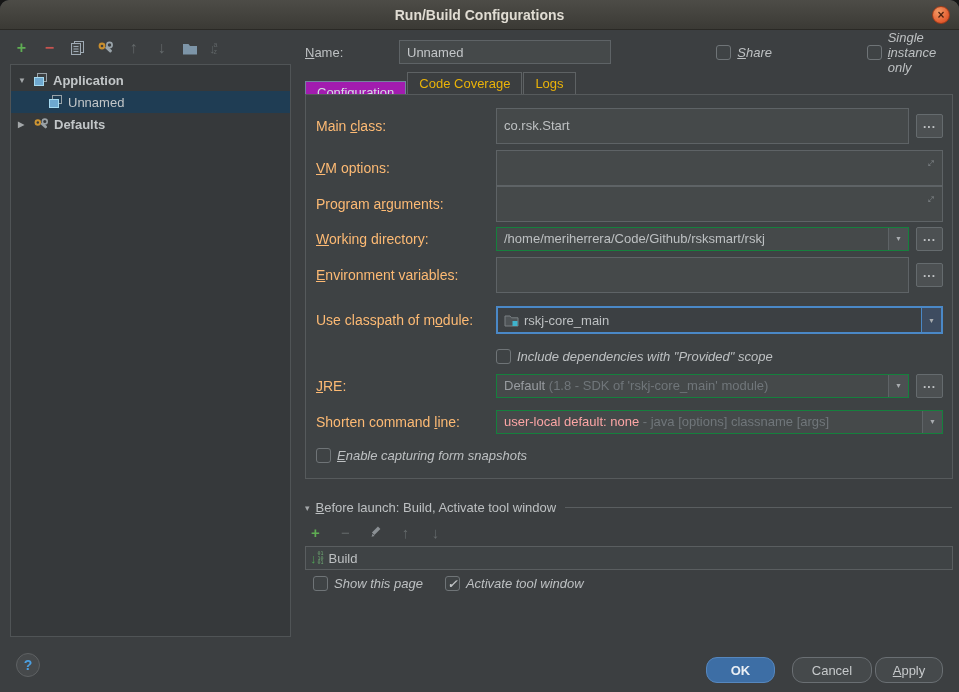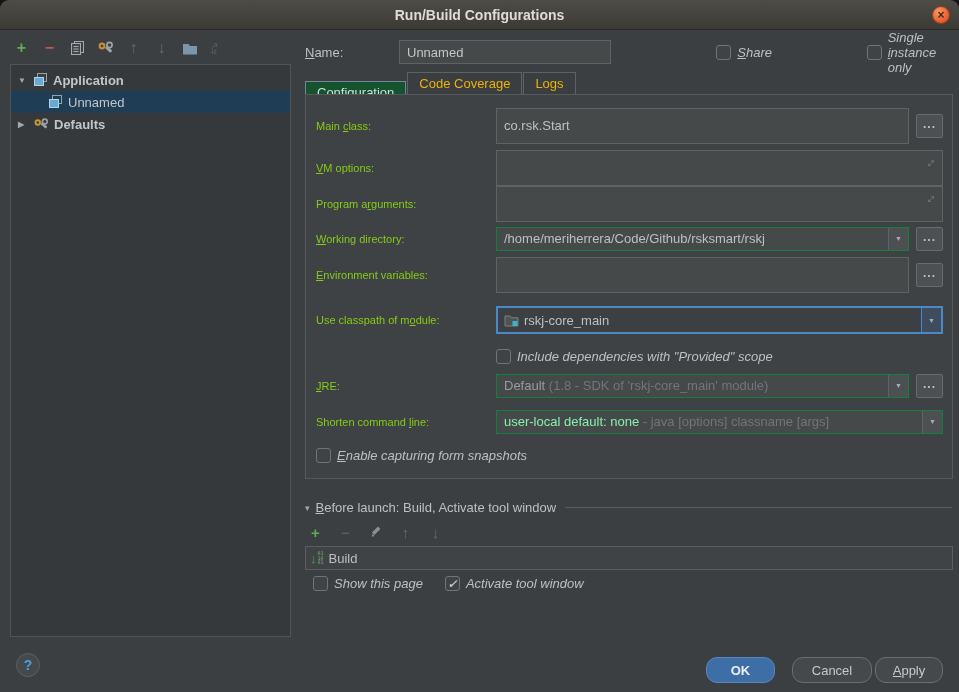--- a/index.html
+++ b/index.html
@@ -43,42 +43,42 @@
   .cb { width:15px; height:15px; border:1px solid #6F7477; border-radius:3px; background:#3F4345;
         display:flex; align-items:center; justify-content:center; flex-shrink:0; }
   .cb .check { display:none; color:#C0C4C6; font-size:12px; font-weight:bold; line-height:1; }
   .cb.checked .check { display:block; }
   .gap34 { width:34px; } .gap17 { width:17px; }
 
   
   .tabs { position:absolute; left:305px; top:72px; display:flex; align-items:flex-end; }
   .tab { height:32px; line-height:21px; padding:0 11px; font-size:13px; color:#eab308; background:#3B3E40;
          border:1px solid #5E6264; margin-right:1px; cursor:default; }
-  .tab.selected { background:#14532d; color:#D5DBE4; border-color:#73849D; height:23px; }
+  .tab.selected { background:#a21caf; color:#D5DBE4; border-color:#73849D; height:23px; }
 
   
   .panel { position:absolute; left:305px; top:94px; width:648px; height:385px; background:#3E4244; border:1px solid #565A5C; }
   .row { position:absolute; left:10px; right:9px; height:25px; display:flex; align-items:center; }
-  .row .lbl { width:180px; font-size:11px; color:#84cc16; flex-shrink:0; }
+  .row .lbl { width:180px; font-size:14px; color:#fdba74; flex-shrink:0; }
   .field { flex:1; height:36px; background:#45494A; border:1px solid #5E6366; display:flex; align-items:center;
            padding:4px 7px; font-size:13px; color:#BDC0C2; position:relative; min-width:0; }
   .field .val { white-space:nowrap; overflow:hidden; }
   .expand-icon { position:absolute; right:6px; top:3px; color:#7E8386; font-size:13px; transform:rotate(-45deg); }
   .browse-btn { width:27px; height:24px; margin-left:7px; background:#4C5052; border:1px solid #656B6E; border-radius:2px;
                 color:#C0C3C5; font-size:12px; font-weight:bold; letter-spacing:1px; display:flex; align-items:center;
                 justify-content:center; flex-shrink:0; padding-bottom:4px; }
   .combo { flex:1; height:24px; background:#45494A; border:1px solid #15803d; display:flex; align-items:center; min-width:0; }
   .combo .cval { flex:1; padding:0 7px; font-size:13px; color:#BDC0C2; white-space:nowrap; overflow:hidden; }
   .combo .arrow-seg { width:20px; height:100%; border-left:1px solid #5E6366; background:#4C5052;
                       display:flex; align-items:center; justify-content:center; flex-shrink:0; }
   .combo .arrow-seg .ar { font-size:7px; color:#A9ADB0; }
   .combo.focused { border:2px solid #4A88C7; background:#3C4043; }
   .combo.focused .arrow-seg { border-left:1px solid #4A88C7; background:#3E4C60; }
   .dim-text { color:#70767A; }
-  .combo .main-light { color:#86efac; }
+  .combo .main-light { color:#fca5a5; }
   .combo .main-gray { color:#989CA0; }
   .mod-icon { margin:0 5px 0 6px; display:flex; flex-shrink:0; }
 
   
   .bl-header { position:absolute; left:305px; top:500px; right:7px; display:flex; align-items:center; font-size:13px; color:#BDC0C2; }
   .bl-header .tri { font-size:9px; color:#A3A7A9; margin-right:6px; }
   .bl-header .line { flex:1; border-top:1px solid #5A5E60; margin-left:9px; }
   .bl-toolbar { position:absolute; left:307px; top:524px; display:flex; align-items:center; gap:13px; }
   .bl-toolbar .tbi { font-size:15px; }
   .bl-list { position:absolute; left:305px; top:546px; width:648px; height:24px; background:#3F4345; border:1px solid #5A5E60;

